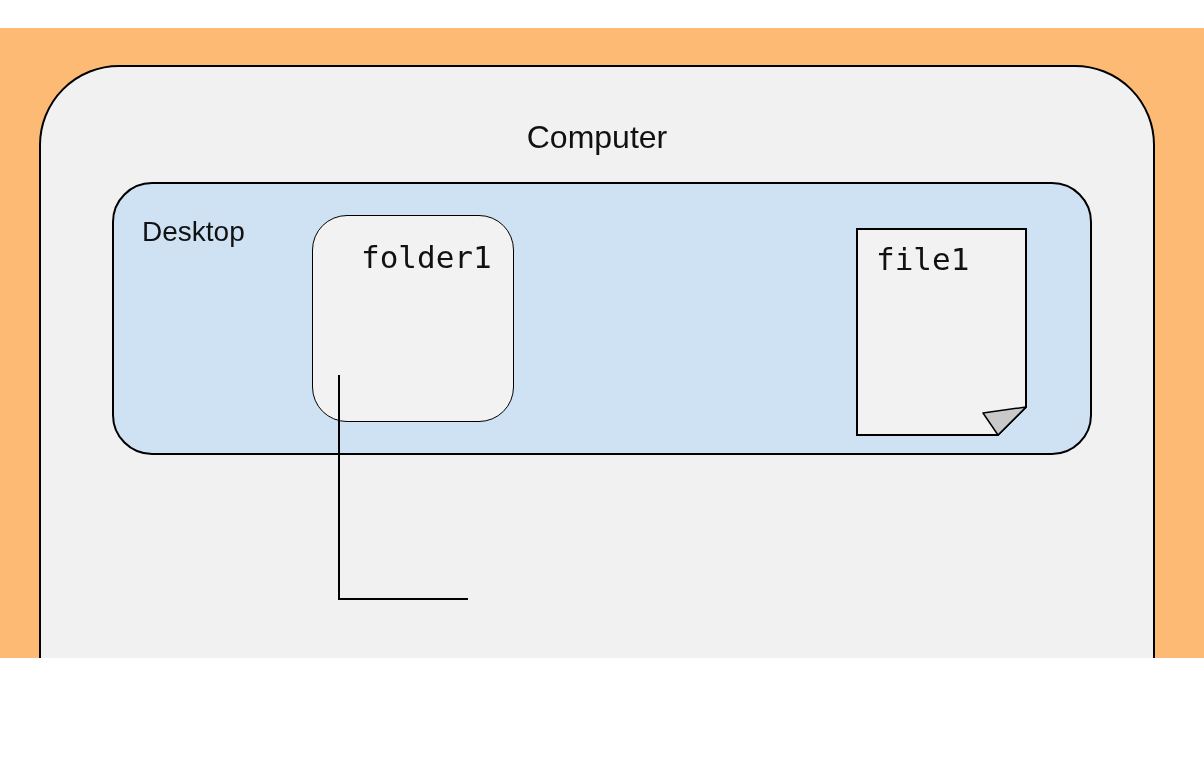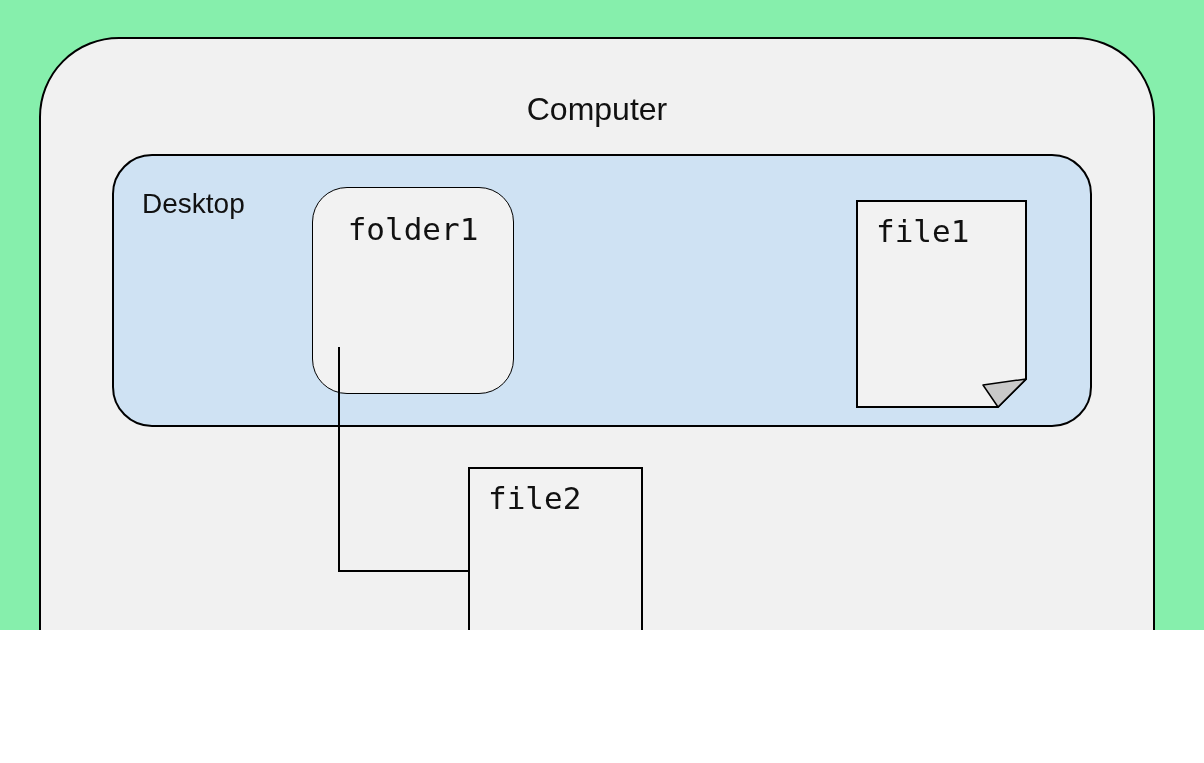--- a/index.html
+++ b/index.html
@@ -11,22 +11,23 @@
     --label-color: #111111;
   }
   * { margin: 0; padding: 0; box-sizing: border-box; }
   html, body { background: #ffffff; }
   body { font-family: "Liberation Sans", sans-serif; }
 
   .canvas {
     position: relative;
     width: 1204px;
     height: 630px;
-    background: #86efac;
+    background: #fdba74;
     overflow: hidden;
+    margin-top: 28px;
   }
 
   .computer-box {
     position: absolute;
     left: 39px; top: 37px;
     width: 1116px; height: 681px;
     background: var(--computer-fill);
     border: 2px solid var(--outline);
     border-radius: 80px;
   }
@@ -56,21 +57,22 @@
     font-size: 28px;
     color: var(--label-color);
     line-height: 1.15;
   }
 
   .folder-node {
     position: absolute;
     background: var(--item-fill);
     border: 1.5px solid var(--outline);
     border-radius: 35px;
-    text-align: center;
+    text-align: left;
+    padding-left: 48px;
   }
   .folder1 { left: 198px; top: 31px; width: 202px; height: 207px; }
   .folder2 { left: 471px; top: 33px; width: 206px; height: 207px; }
 
   .mono-label {
     display: inline-block;
     font-family: "DejaVu Sans Mono", "Liberation Mono", monospace;
     font-size: 31px;
     color: var(--label-color);
     line-height: 1.1;
@@ -121,21 +123,14 @@
         <span class="mono-label">file1</span>
       </div>
 
     </div>
   </div>
 
   <svg class="connector-svg" viewBox="0 0 1204 763">
     <polyline points="339,347 339,571 468,571"></polyline>
   </svg>
 
-  <div class="file-node file2">
-    <svg width="175" height="210" viewBox="0 0 175 210">
-      <path class="page-shape" d="M1,1 L174,1 L174,181 L145,209 L1,209 Z"></path>
-      <path class="fold-shape" d="M174,181 L130,187 L145,209 Z"></path>
-    </svg>
-    <span class="mono-label">file2</span>
-  </div>
 
 </div>
 
 </body></html>

